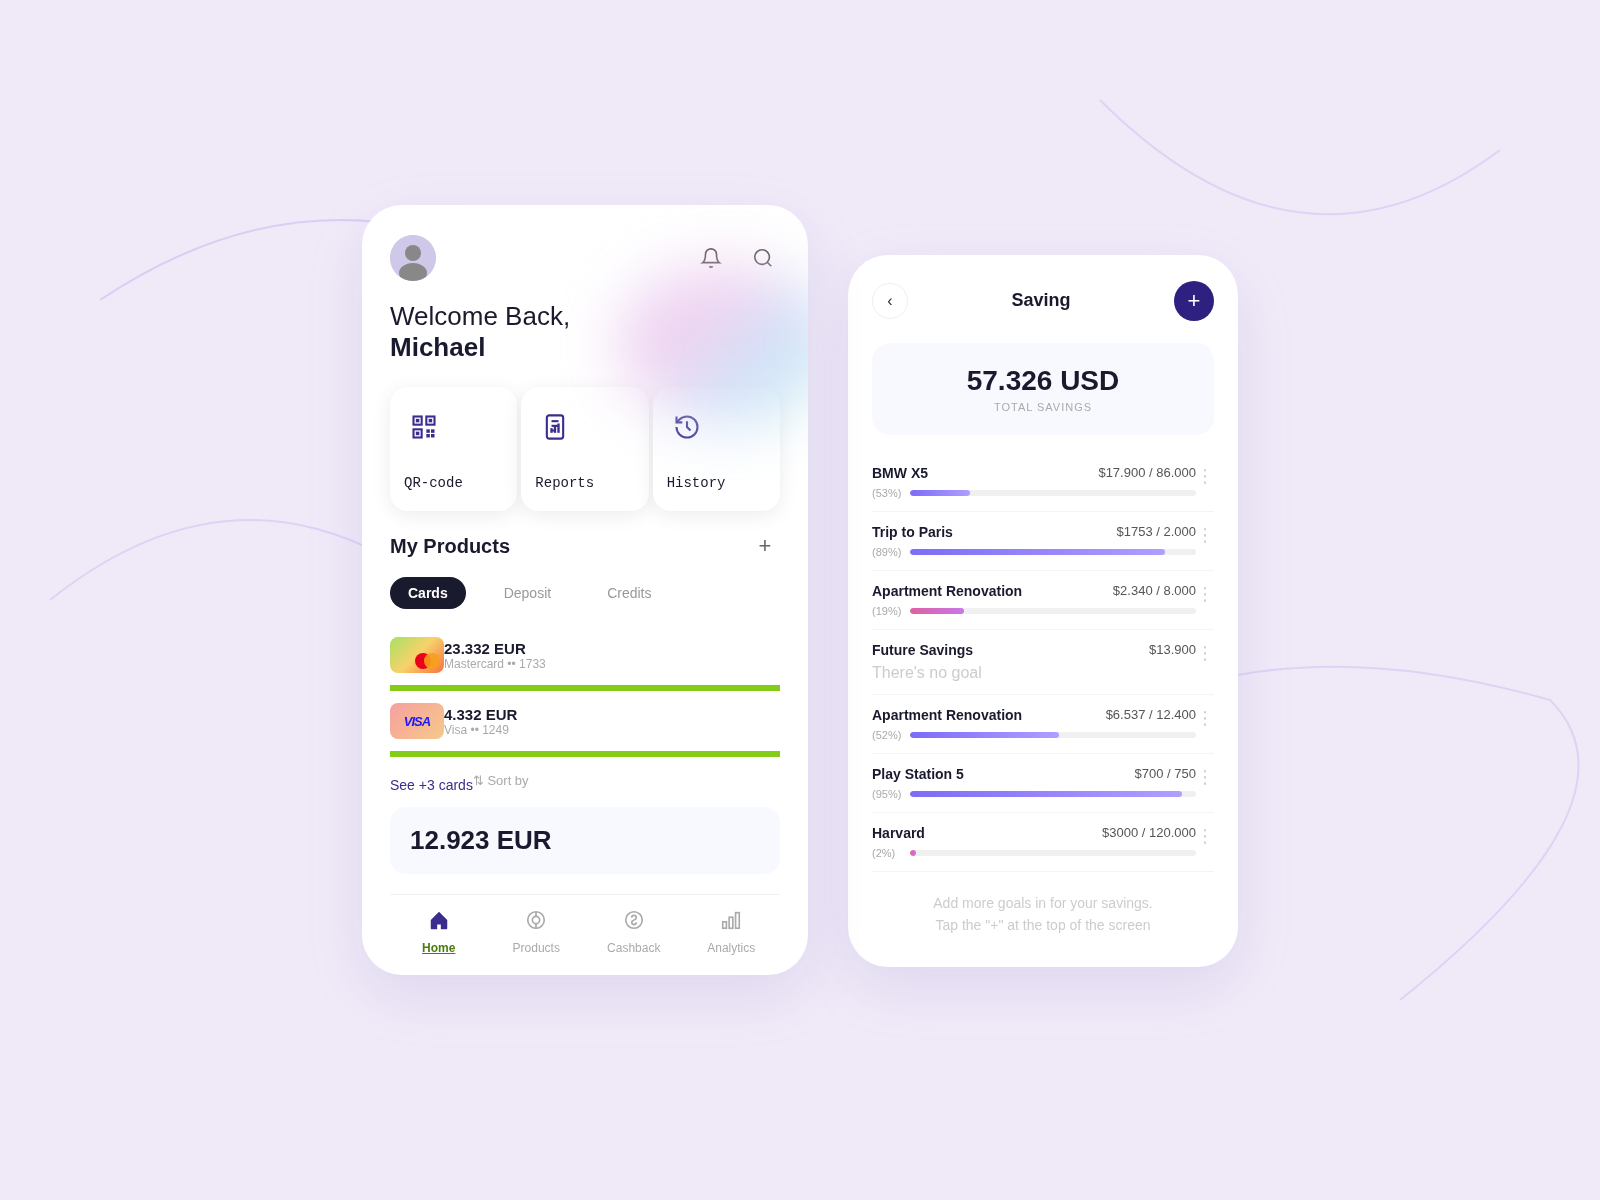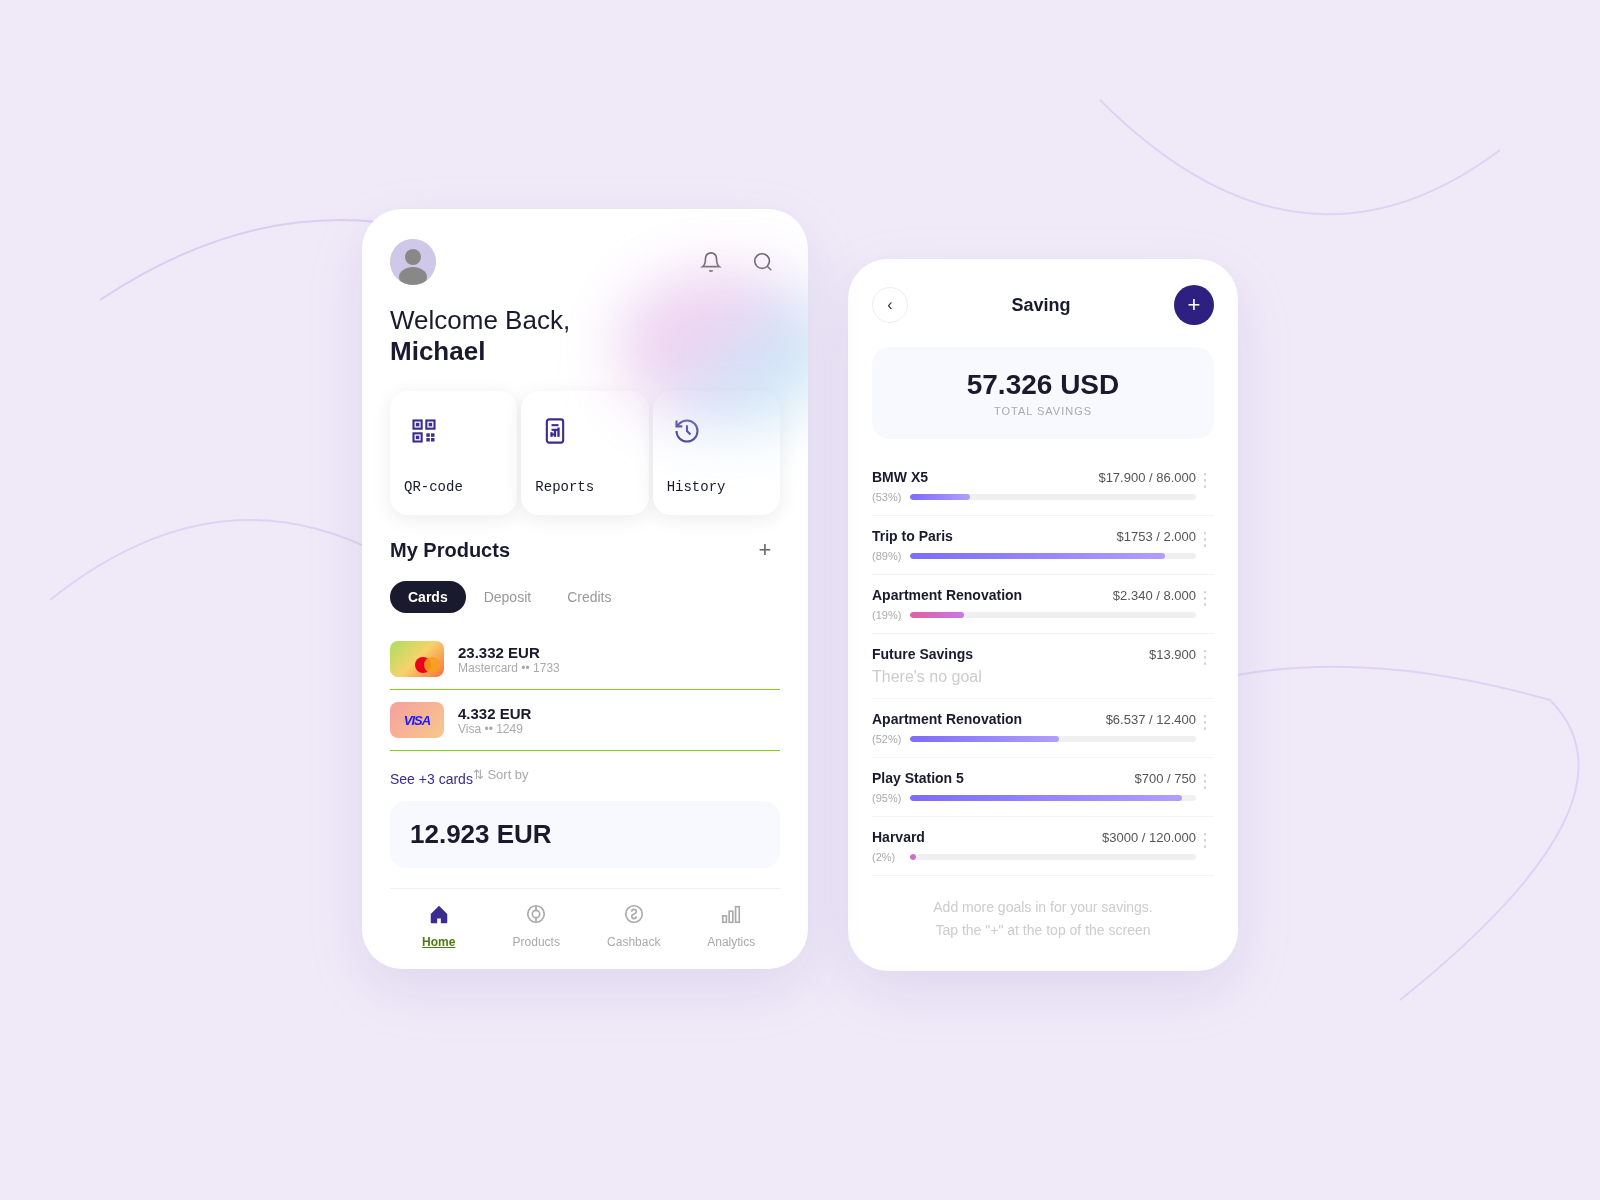--- a/index.html
+++ b/index.html
@@ -165,21 +165,21 @@
       align-items: center;
       justify-content: center;
       color: #666;
       font-size: 22px;
       cursor: pointer;
     }
 
     
     .filter-tabs {
       display: flex;
-      gap: 0;
+      gap: 20px;
       margin-bottom: 16px;
       align-items: center;
     }
 
     .filter-tab {
       padding: 8px 18px;
       border-radius: 20px;
       font-size: 14px;
       cursor: pointer;
     }
@@ -192,23 +192,22 @@
 
     .filter-tab:not(.active) {
       background: transparent;
       color: #999;
     }
 
     
     .card-item {
       display: flex;
       align-items: center;
-      gap: 14px;
       padding: 12px 0;
-      border-bottom: 1px solid #84cc16;
+      border-bottom: 6px solid #84cc16;
     }
 
     .card-thumbnail {
       width: 54px;
       height: 36px;
       border-radius: 8px;
       display: flex;
       align-items: center;
       justify-content: center;
       position: relative;

